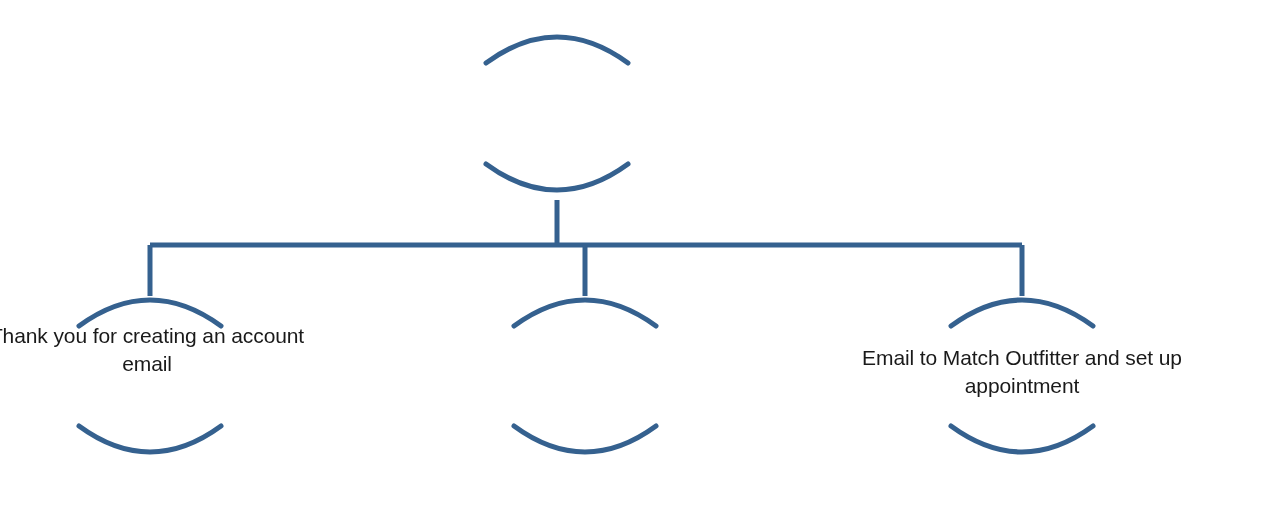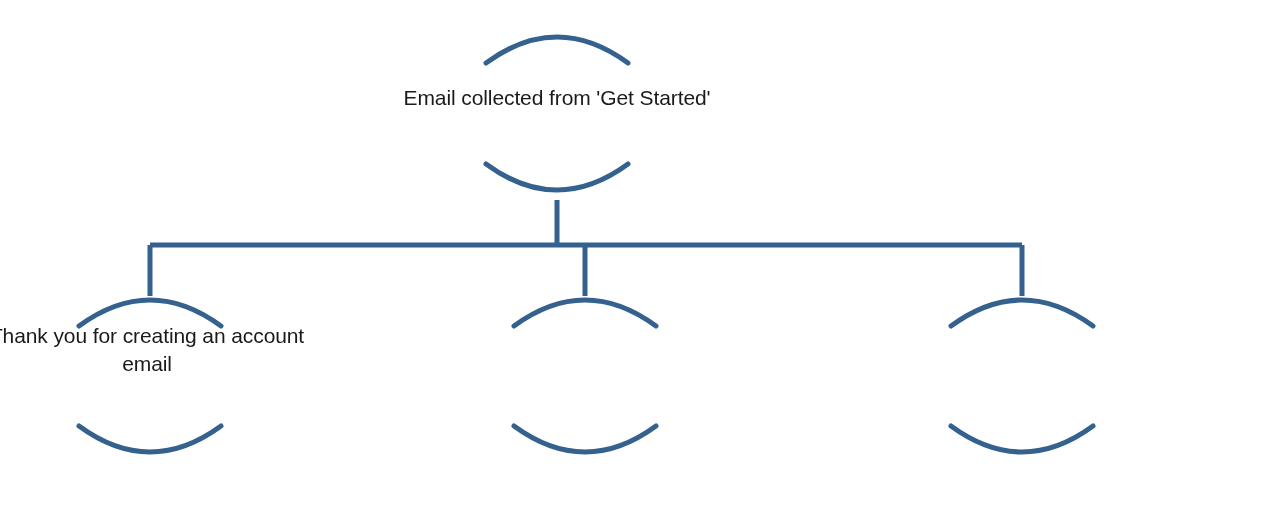--- a/index.html
+++ b/index.html
@@ -91,19 +91,19 @@
       <path d="M 514 426 Q 585 478 656 426" fill="none" stroke="#35618F" stroke-width="5" stroke-linecap="round"></path>
     </g>
 
     <g>
       <path d="M 951 326 Q 1022 274 1093 326" fill="none" stroke="#35618F" stroke-width="5" stroke-linecap="round"></path>
       <path d="M 951 426 Q 1022 478 1093 426" fill="none" stroke="#35618F" stroke-width="5" stroke-linecap="round"></path>
     </g>
 
   </svg>
 
-  <div class="node-label" id="label-root">Email collected from 'Get Started'</div>
 
   <div class="node-label" id="label-child-0">Thank you for creating an account email</div>
 
 
+  <div class="node-label" id="label-child-2">Email to Match Outfitter and set up appointment</div>
 
 </div>
 
 </body></html>

